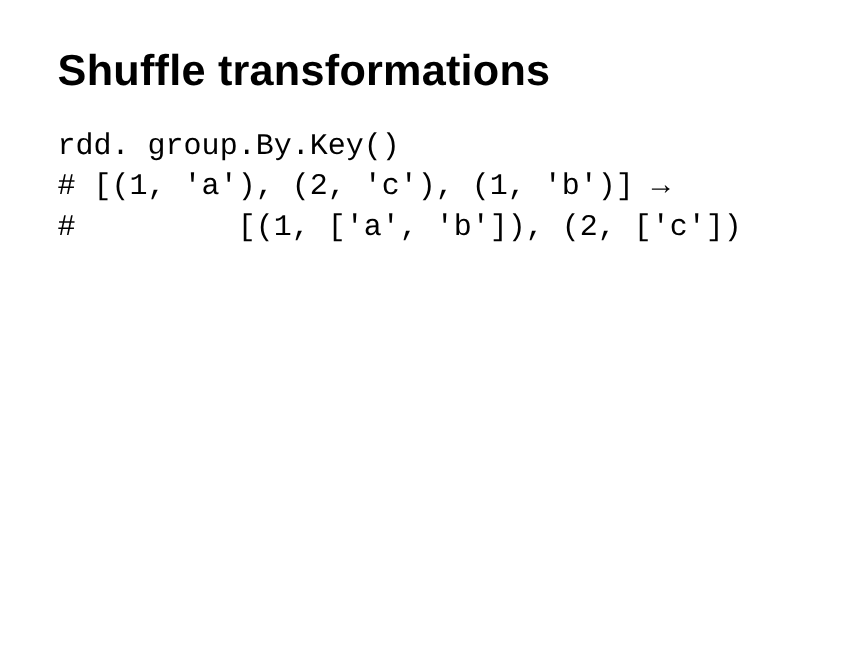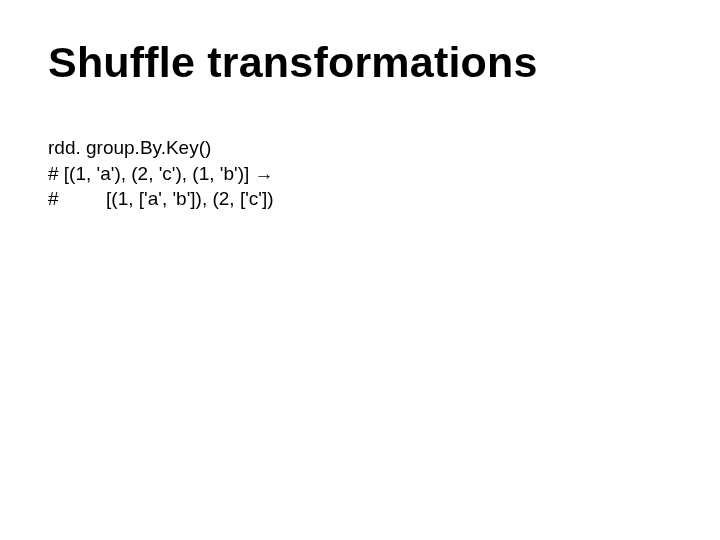--- a/index.html
+++ b/index.html
@@ -9,28 +9,28 @@
     height: 540px;
     background: #ffffff;
     font-family: Arial, Helvetica, sans-serif;
     color: #000000;
   }
   .slide {
     box-sizing: border-box;
     padding: 38px 48px 0 48px;
   }
   .title {
-    font-size: 43px;
+    font-size: 36px;
     font-weight: bold;
-    margin-bottom: 48px;
+    margin-bottom: 25px;
     letter-spacing: 0.2px;
   }
   .code-block {
-    font-family: Liberation Sans, sans-serif;
-    font-size: 19px;
+    font-family: Liberation Mono, monospace;
+    font-size: 25px;
     line-height: 1.35;
     white-space: pre;
     margin-bottom: 54px;
   }
 </style>
 </head>
 <body>
 
 <div class="slide">
   <div class="title">Shuffle transformations</div>

